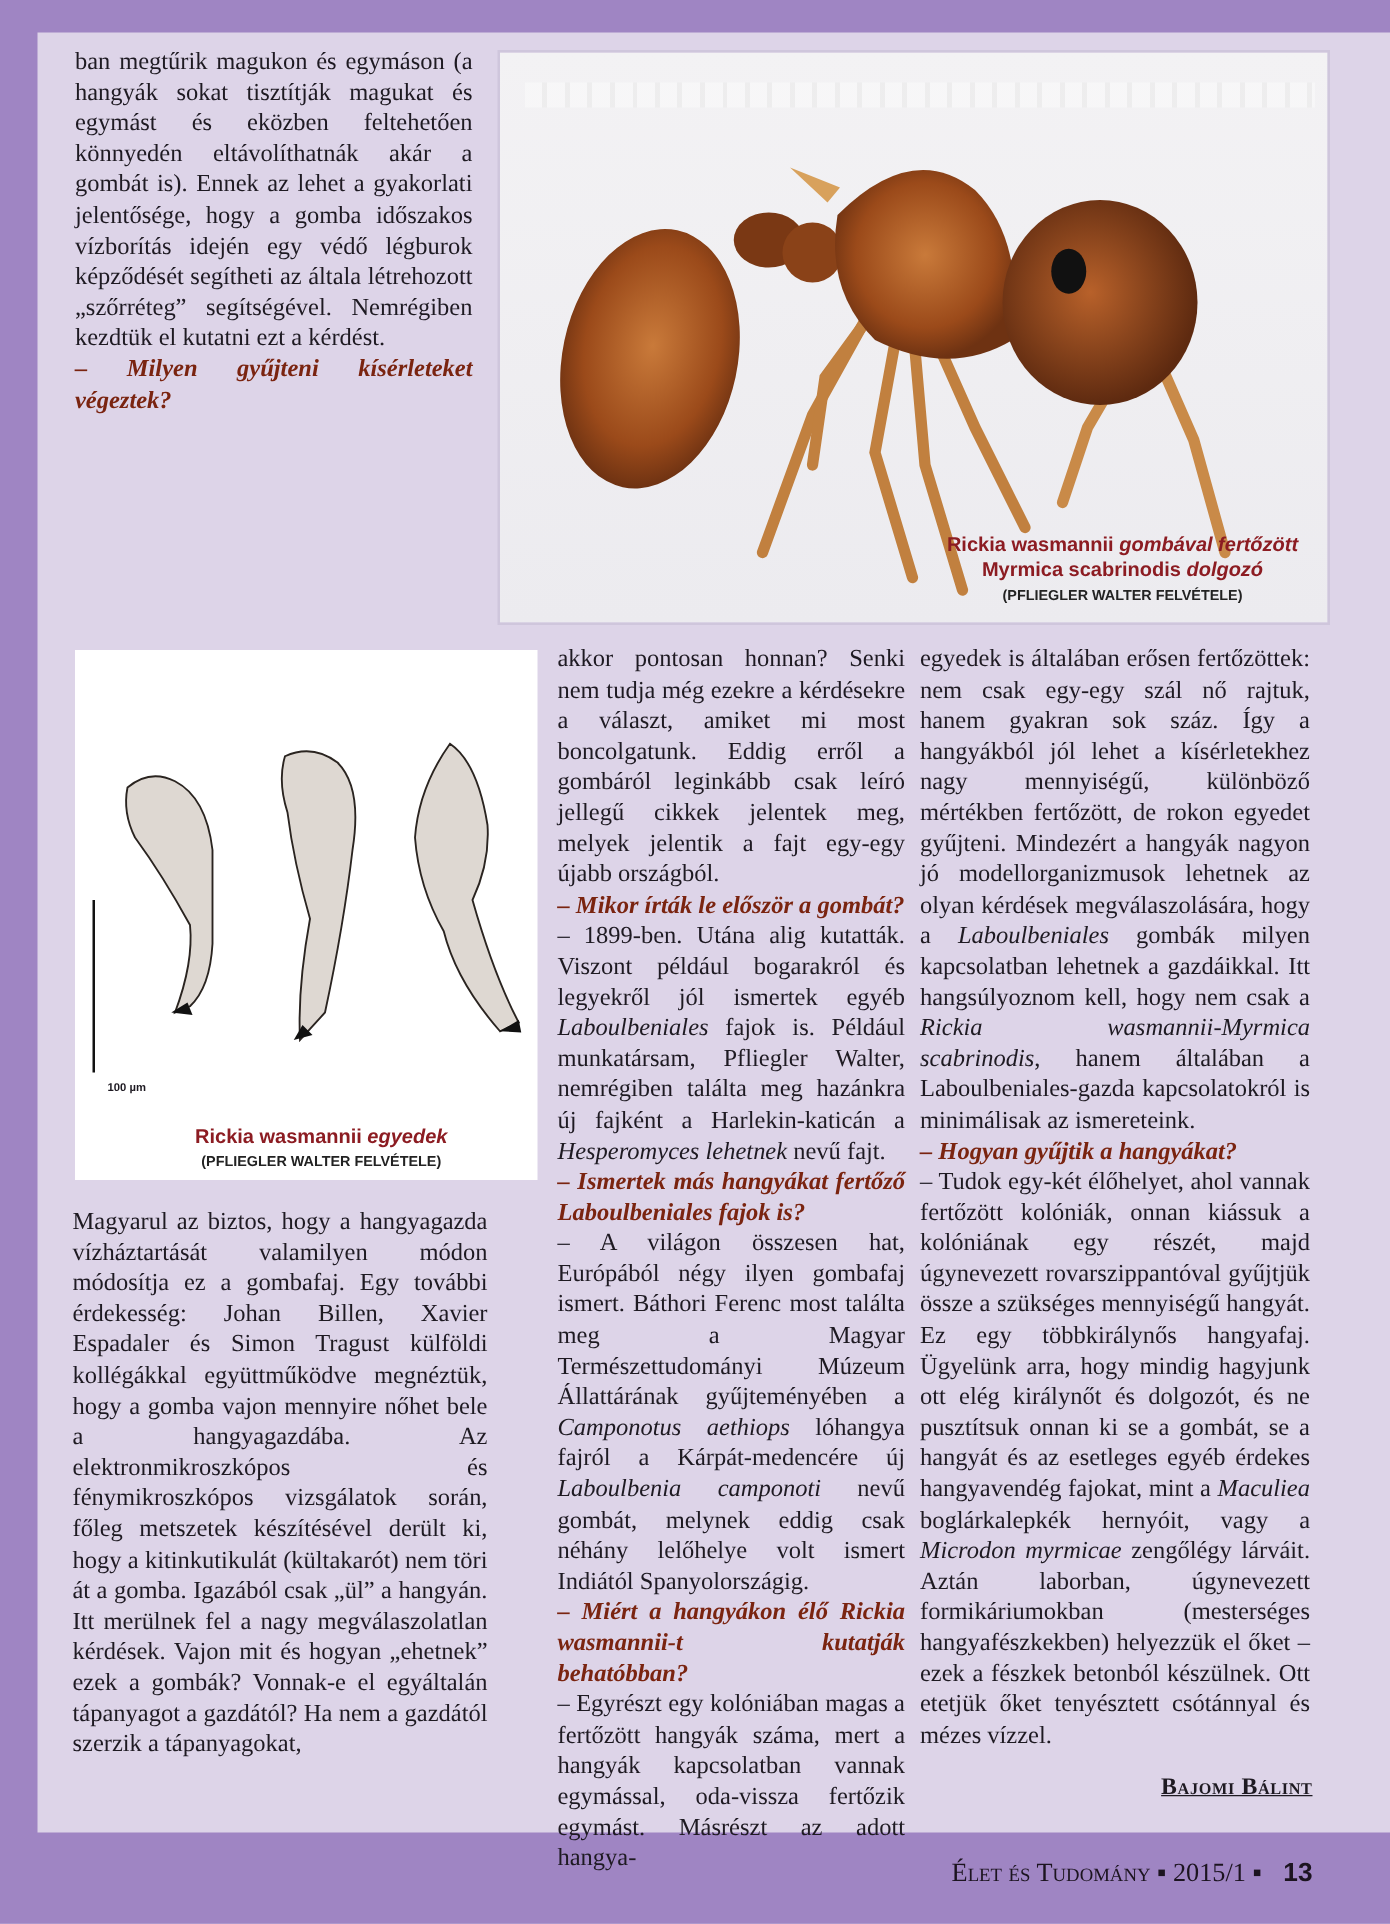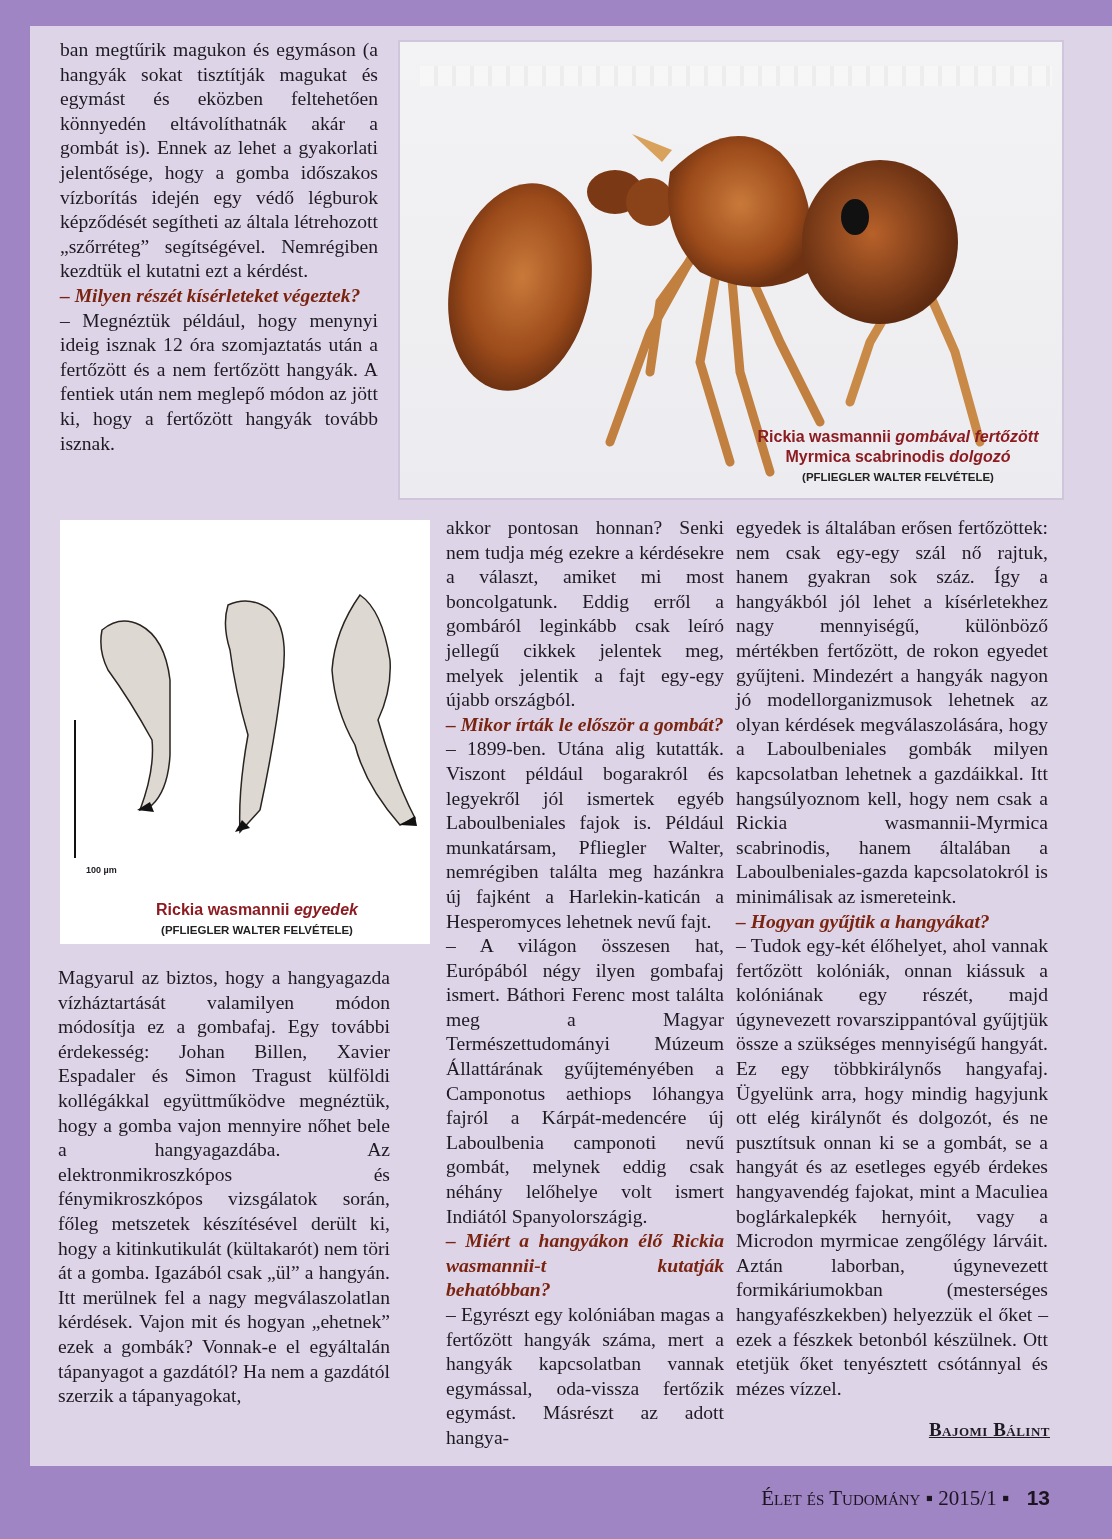--- a/index.html
+++ b/index.html
@@ -13,21 +13,21 @@
     position:absolute; left:30px; top:26px; width:1082px; height:1440px;
     background:#ddd4e8;
   }
   .col {
     position:absolute;
     font-size:19.6px; line-height:24.6px;
     text-align:justify; hyphens:manual;
   }
   .col p { margin:0; }
   .q { color:#7a2410; font-style:italic; font-weight:bold; }
-  .it { }
+  .it { font-style:italic; }
   .col1top { left:60px; top:38px; width:318px; }
   .col1bot { left:58px; top:966px; width:332px; }
   .col2 { left:446px; top:516px; width:278px; }
   .col3 { left:736px; top:516px; width:312px; }
 
   .photo-ant {
     position:absolute; left:398px; top:40px; width:662px; height:456px;
     background:linear-gradient(180deg,#f3f2f4 0%, #ecebef 100%);
     overflow:hidden; border:2px solid #cfc6dc;
   }
@@ -61,22 +61,21 @@
   }
   .footer b { font-family:"Liberation Sans", sans-serif; font-weight:bold; font-size:21px;margin-left:12px; }
 </style>
 </head>
 <body>
 
 <div class="panel"></div>
 
 <div class="col col1top">
   <p>ban megtűrik magukon és egymáson (a hangyák sokat tisztítják magukat és egymást és eközben feltehetően könnyedén eltávolíthatnák akár a gombát is). Ennek az lehet a gyakorlati jelentősége, hogy a gomba időszakos vízborítás idején egy védő légburok képződését segítheti az általa létrehozott „szőrréteg” segítségével. Nemrégiben kezdtük el kutatni ezt a kérdést.</p>
-  <p class="q">– Milyen részét kísérleteket végeztek?</p>
-  <p>– Megnéztük például, hogy menynyi ideig isznak 12 óra szomjaztatás után a fertőzött és a nem fertőzött hangyák. A fentiek után nem meglepő módon az jött ki, hogy a fertőzött hangyák tovább isznak.</p>
+  <p class="q">– Milyen gyűjteni kísérleteket végeztek?</p>
 </div>
 
 <div class="photo-ant">
   <div class="watermark"></div>
   <svg width="662" height="456" style="position:absolute;left:0;top:0">
     <defs>
       <radialGradient id="gA" cx="50%" cy="45%" r="55%">
         <stop offset="0%" stop-color="#c97a3a"></stop>
           <stop offset="70%" stop-color="#9b4a1a"></stop>
           <stop offset="100%" stop-color="#6e3212"></stop>
@@ -140,20 +139,21 @@
 </div>
 
 <div class="col col1bot">
   <p>Magyarul az biztos, hogy a hangyagazda vízháztartását valamilyen módon módosítja ez a gombafaj. Egy további érdekesség: Johan Billen, Xavier Espadaler és Simon Tragust külföldi kollégákkal együttműködve megnéztük, hogy a gomba vajon mennyire nőhet bele a hangyagazdába. Az elektronmikroszkópos és fénymikroszkópos vizsgálatok során, főleg metszetek készítésével derült ki, hogy a kitinkutikulát (kültakarót) nem töri át a gomba. Igazából csak „ül” a hangyán. Itt merülnek fel a nagy megválaszolatlan kérdések. Vajon mit és hogyan „ehetnek” ezek a gombák? Vonnak-e el egyáltalán tápanyagot a gazdától? Ha nem a gazdától szerzik a tápanyagokat,</p>
 </div>
 
 <div class="col col2">
   <p>akkor pontosan honnan? Senki nem tudja még ezekre a kérdésekre a választ, amiket mi most boncolgatunk. Eddig erről a gombáról leginkább csak leíró jellegű cikkek jelentek meg, melyek jelentik a fajt egy-egy újabb országból.</p>
   <p class="q">– Mikor írták le először a gombát?</p>
   <p><span>– 1899-ben. Utána alig kutatták. Viszont például bogarakról és legyekről jól ismertek egyéb </span><span class="it">Laboulbeniales</span><span> fajok is. Például munkatársam, Pfliegler Walter, nemrégiben találta meg hazánkra új fajként a Harlekin-katicán a </span><span class="it">Hesperomyces lehetnek</span><span> nevű fajt.</span></p>
+  <p class="q">– Ismertek más hangyákat fertőző Laboulbeniales fajok is?</p>
   <p><span>– A világon összesen hat, Európából négy ilyen gombafaj ismert. Báthori Ferenc most találta meg a Magyar Természettudományi Múzeum Állattárának gyűjteményében a </span><span class="it">Camponotus aethiops</span><span> lóhangya fajról a Kárpát-medencére új </span><span class="it">Laboulbenia camponoti</span><span> nevű gombát, melynek eddig csak néhány lelőhelye volt ismert Indiától Spanyolországig.</span></p>
   <p class="q">– Miért a hangyákon élő Rickia wasmannii-t kutatják behatóbban?</p>
   <p>– Egyrészt egy kolóniában magas a fertőzött hangyák száma, mert a hangyák kapcsolatban vannak egymással, oda-vissza fertőzik egymást. Másrészt az adott hangya-</p>
 </div>
 
 <div class="col col3">
   <p><span>egyedek is általában erősen fertőzöttek: nem csak egy-egy szál nő rajtuk, hanem gyakran sok száz. Így a hangyákból jól lehet a kísérletekhez nagy mennyiségű, különböző mértékben fertőzött, de rokon egyedet gyűjteni. Mindezért a hangyák nagyon jó modellorganizmusok lehetnek az olyan kérdések megválaszolására, hogy a </span><span class="it">Laboulbeniales</span><span> gombák milyen kapcsolatban lehetnek a gazdáikkal. Itt hangsúlyoznom kell, hogy nem csak a </span><span class="it">Rickia wasmannii-Myrmica scabrinodis</span><span>, hanem általában a Laboulbeniales-gazda kapcsolatokról is minimálisak az ismereteink.</span></p>
   <p class="q">– Hogyan gyűjtik a hangyákat?</p>
   <p><span>– Tudok egy-két élőhelyet, ahol vannak fertőzött kolóniák, onnan kiássuk a kolóniának egy részét, majd úgynevezett rovarszippantóval gyűjtjük össze a szükséges mennyiségű hangyát. Ez egy többkirálynős hangyafaj. Ügyelünk arra, hogy mindig hagyjunk ott elég királynőt és dolgozót, és ne pusztítsuk onnan ki se a gombát, se a hangyát és az esetleges egyéb érdekes hangyavendég fajokat, mint a </span><span class="it">Maculiea</span><span> boglárkalepkék hernyóit, vagy a </span><span class="it">Microdon myrmicae</span><span> zengőlégy lárváit. Aztán laborban, úgynevezett formikáriumokban (mesterséges hangyafészkekben) helyezzük el őket – ezek a fészkek betonból készülnek. Ott etetjük őket tenyésztett csótánnyal és mézes vízzel.</span></p>
 </div>

